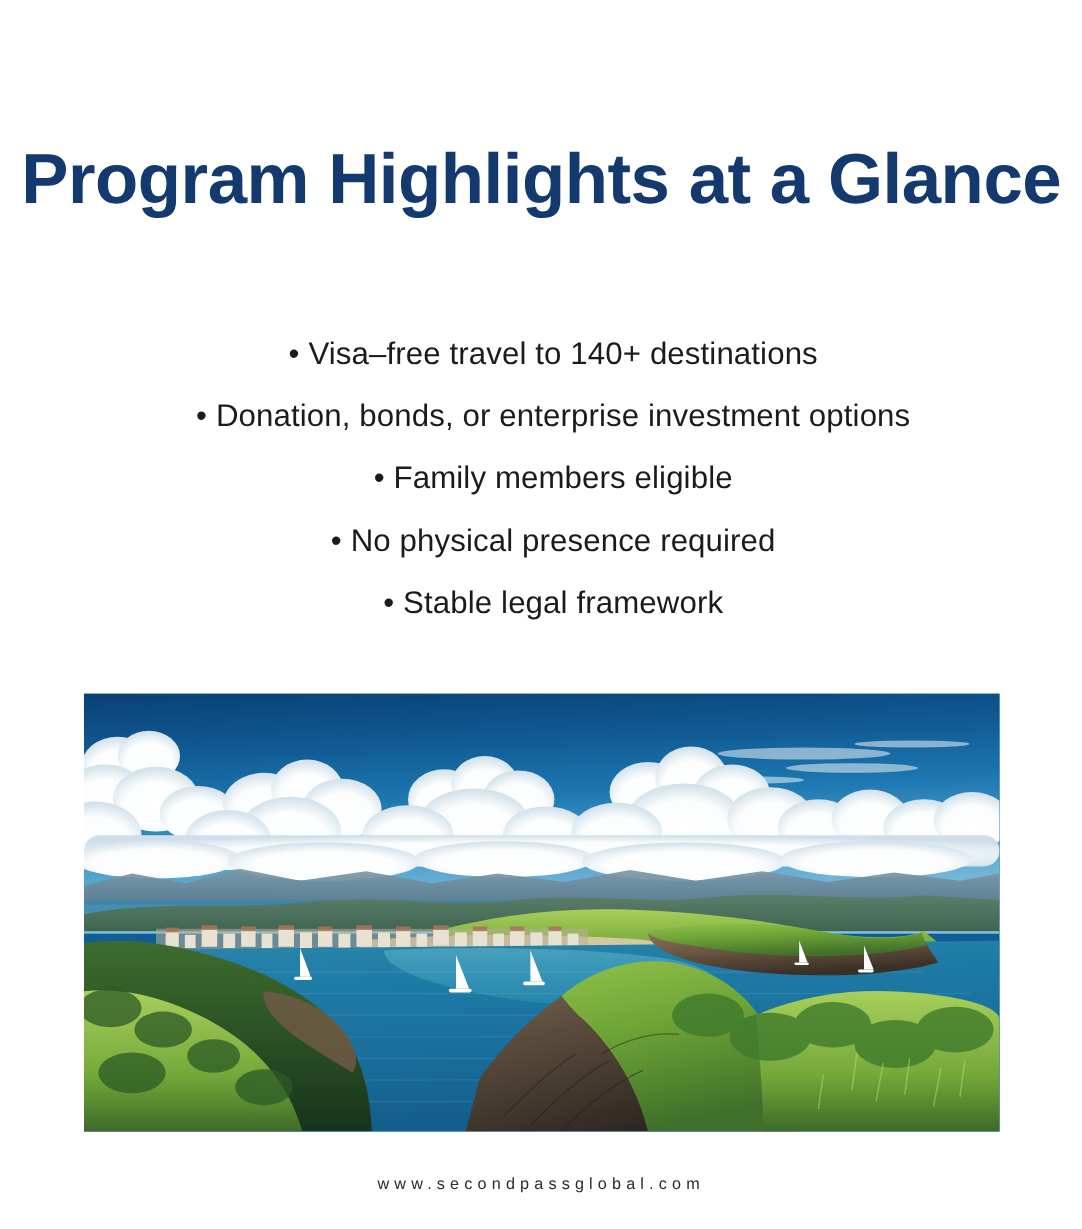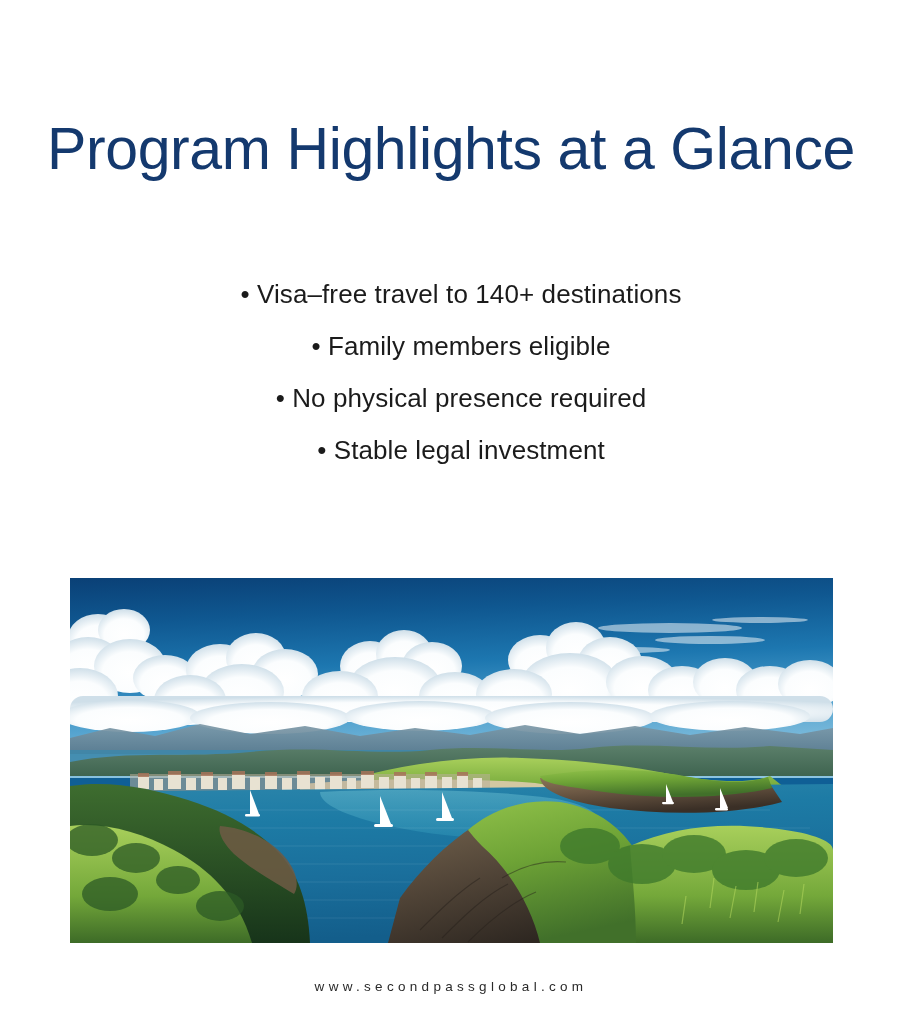--- a/index.html
+++ b/index.html
@@ -17,21 +17,21 @@
     background:#ffffff;
   }
 
   
   .title {
     position:absolute;
     left:0; top:118px;
     width:902px;
     text-align:center;
     font-size:59px;
-    font-weight:400;
+    font-weight:700;
     letter-spacing:-0.4px;
     line-height:1.08;
     color:#14396e;
     white-space:nowrap;
   }
 
   
   .bullets {
     position:absolute;
     left:0; top:268px;
@@ -73,23 +73,24 @@
 </style>
 </head>
 <body>
 
 <div class="page">
 
   <h1 class="title">Program Highlights at a Glance</h1>
 
   <div class="bullets">
     <div class="bullet-line">• Visa–free travel to 140+ destinations</div>
+    <div class="bullet-line">• Donation, bonds, or enterprise investment options</div>
     <div class="bullet-line">• Family members eligible</div>
     <div class="bullet-line">• No physical presence required</div>
-    <div class="bullet-line">• Stable legal investment</div>
+    <div class="bullet-line">• Stable legal framework</div>
   </div>
 
   <div class="photo">
     <svg viewBox="0 0 763 365" preserveAspectRatio="none">
       <defs>
         <linearGradient id="sky" x1="0" y1="0" x2="0.15" y2="1">
           <stop offset="0%" stop-color="#0a4076"></stop>
           <stop offset="22%" stop-color="#0f5790"></stop>
           <stop offset="48%" stop-color="#1d77b0"></stop>
           <stop offset="72%" stop-color="#4d9fcd"></stop>

